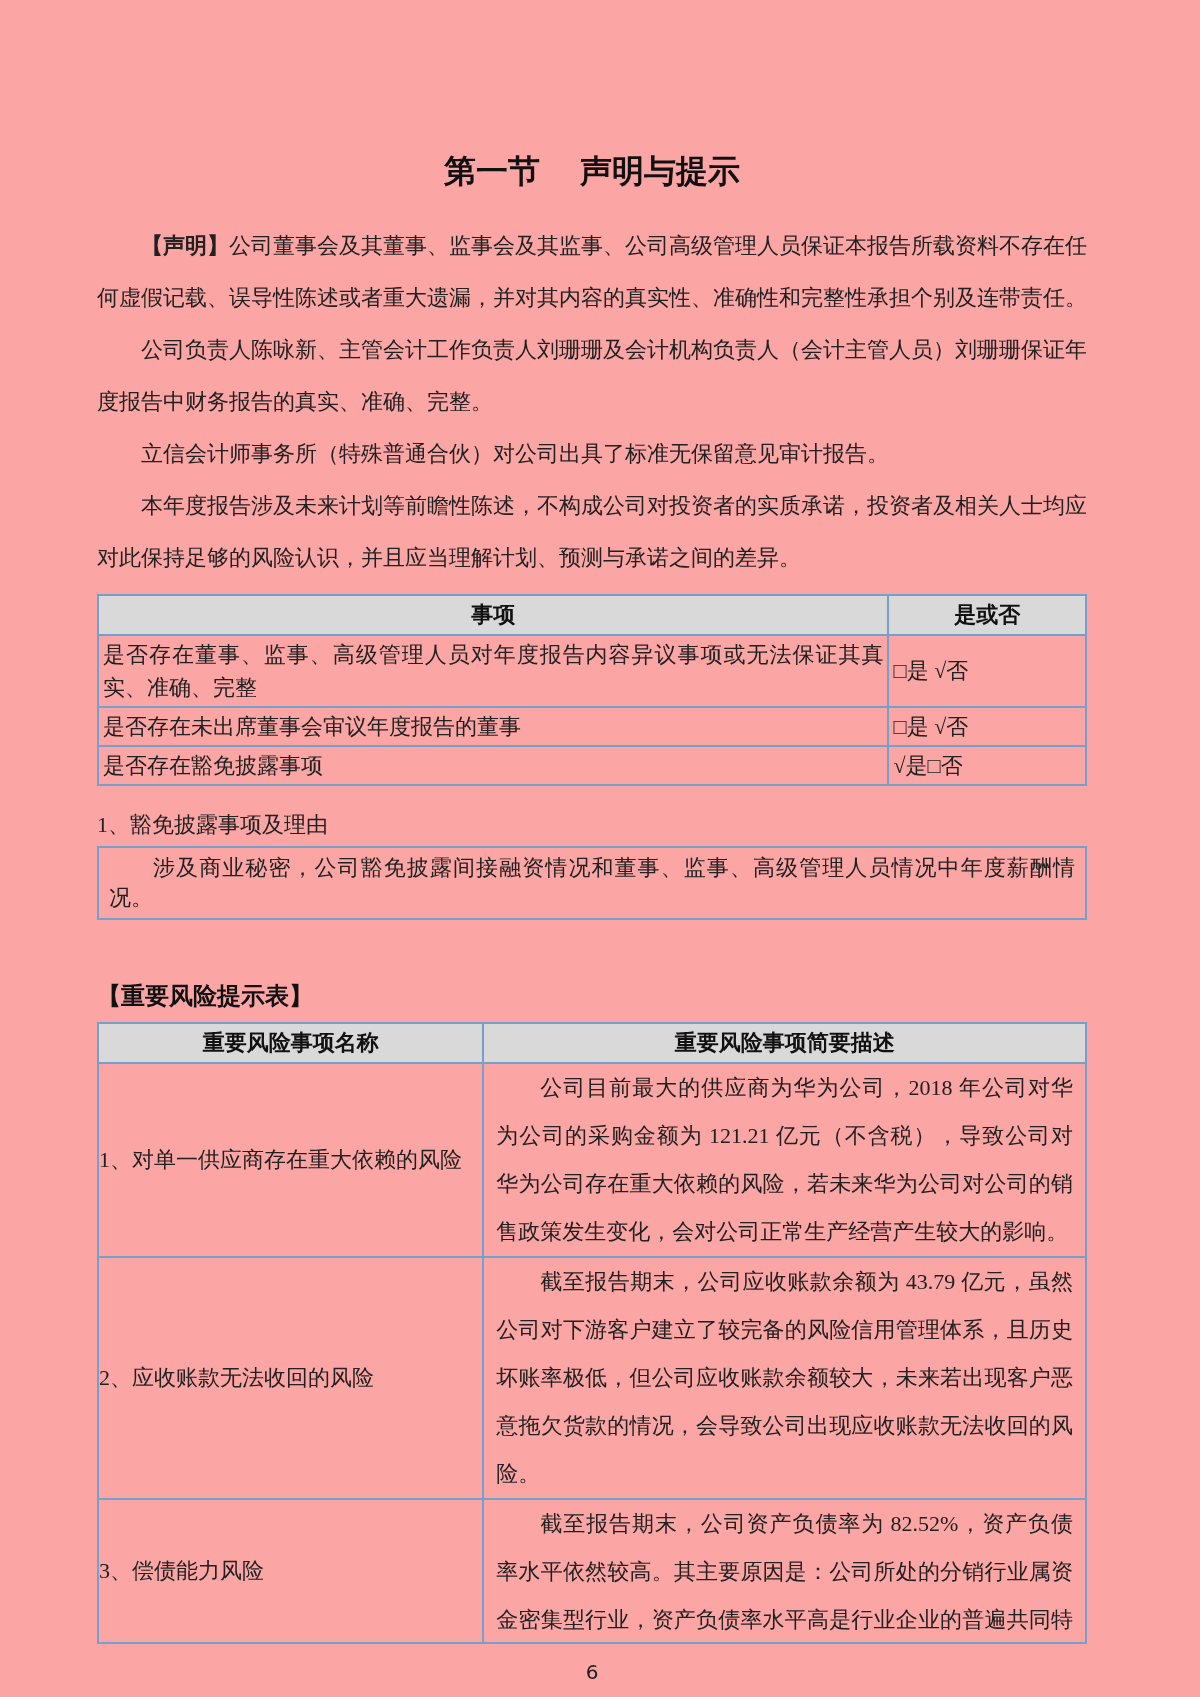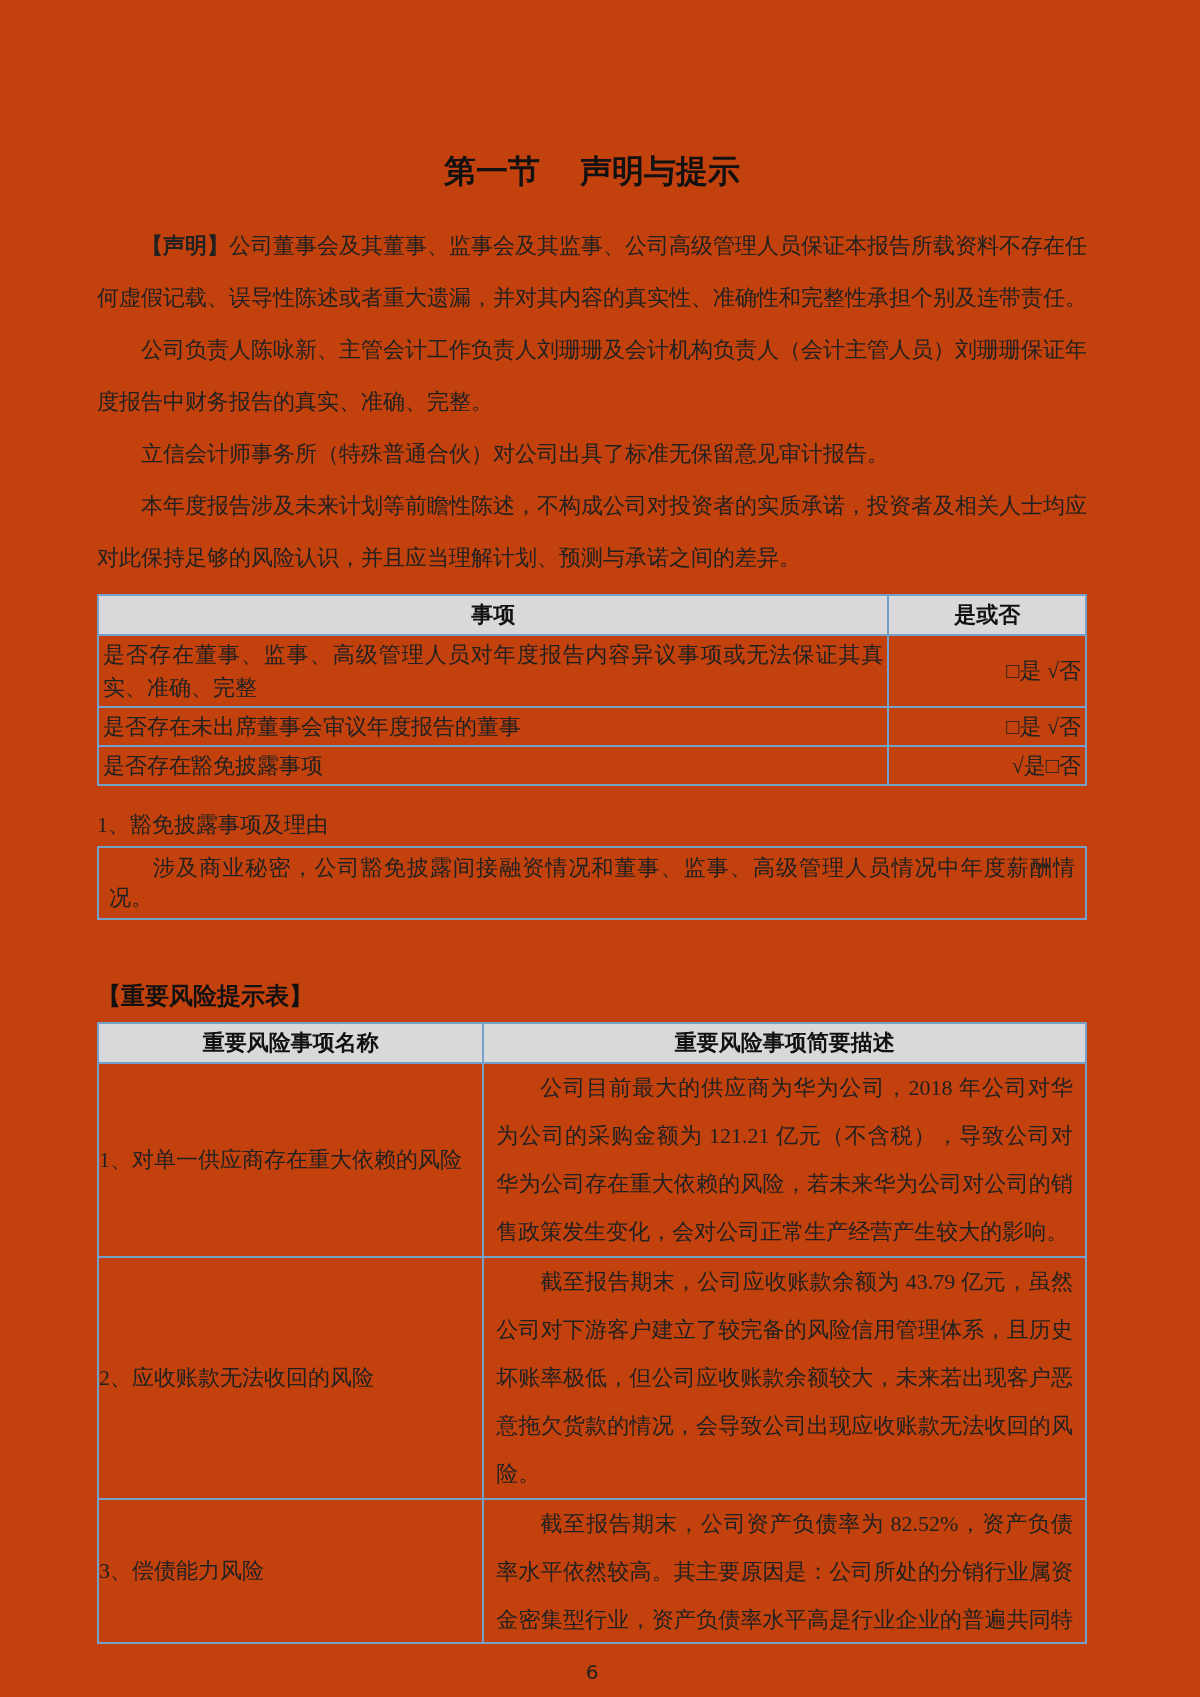--- a/index.html
+++ b/index.html
@@ -1,20 +1,20 @@
 <!DOCTYPE html>
 <html lang="zh"><head>
 <meta charset="utf-8">
 <style>
   html,body { margin:0; padding:0; background:#ffffff; }
   .page {
     position:relative;
     width:1200px; height:1697px;
     margin:0 auto;
-    background:#c2410c;
+    background:#fca5a5;
     box-sizing:border-box;
     padding:150px 113px 0 97px;
     overflow:hidden;
     font-family:"Liberation Serif","DejaVu Serif",serif;
     color:#212121;
   }
   .title {
     margin:0;
     text-align:center;
     font-family:"Liberation Sans","DejaVu Sans",sans-serif;
@@ -59,21 +59,21 @@
   .items-tbl td.item-cell {
     font-size:22px;
     line-height:33px;
     padding:2px 4px;
     text-align:justify;
     vertical-align:middle;
   }
   .items-tbl tr.tall td { height:66px; }
   .items-tbl tr.short td { height:33px; }
   .items-tbl td.ans-cell {
-    text-align:right;
+    text-align:left;
     vertical-align:middle;
     font-size:22px;
     padding:2px 4px;
   }
 
   .exemption-heading {
     margin-top:24px;
     font-size:22px;
     line-height:30px;
   }

